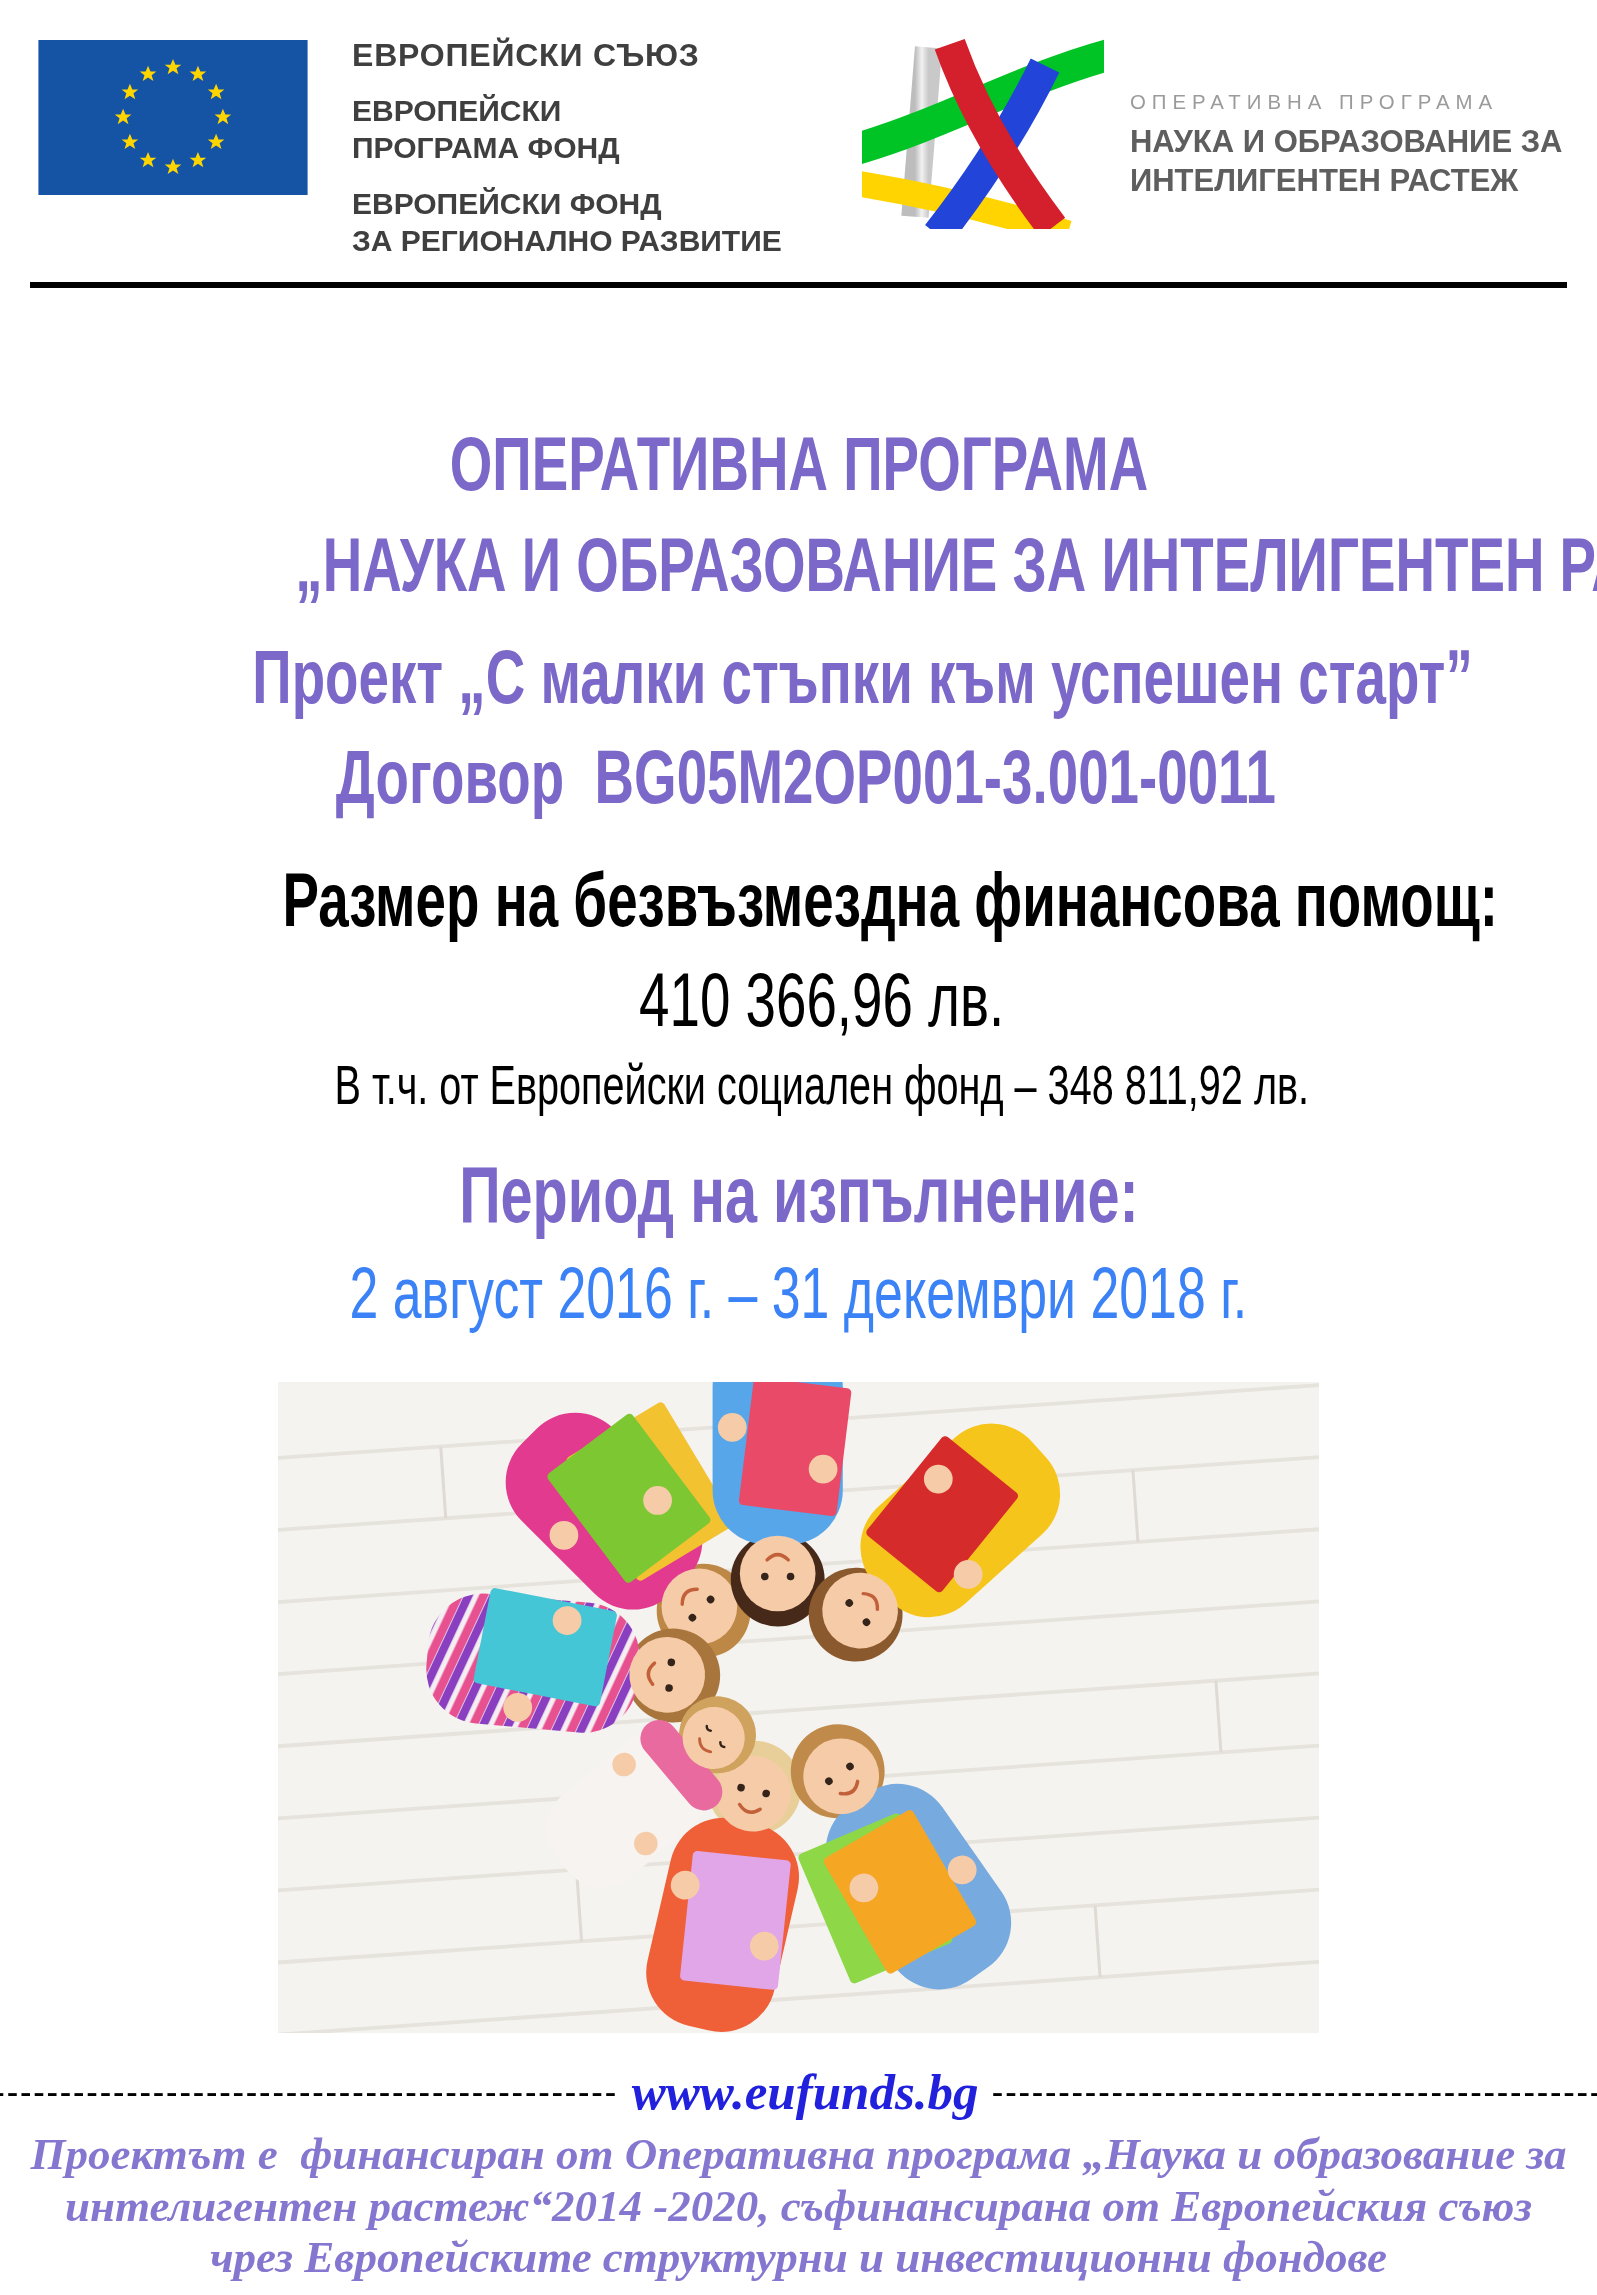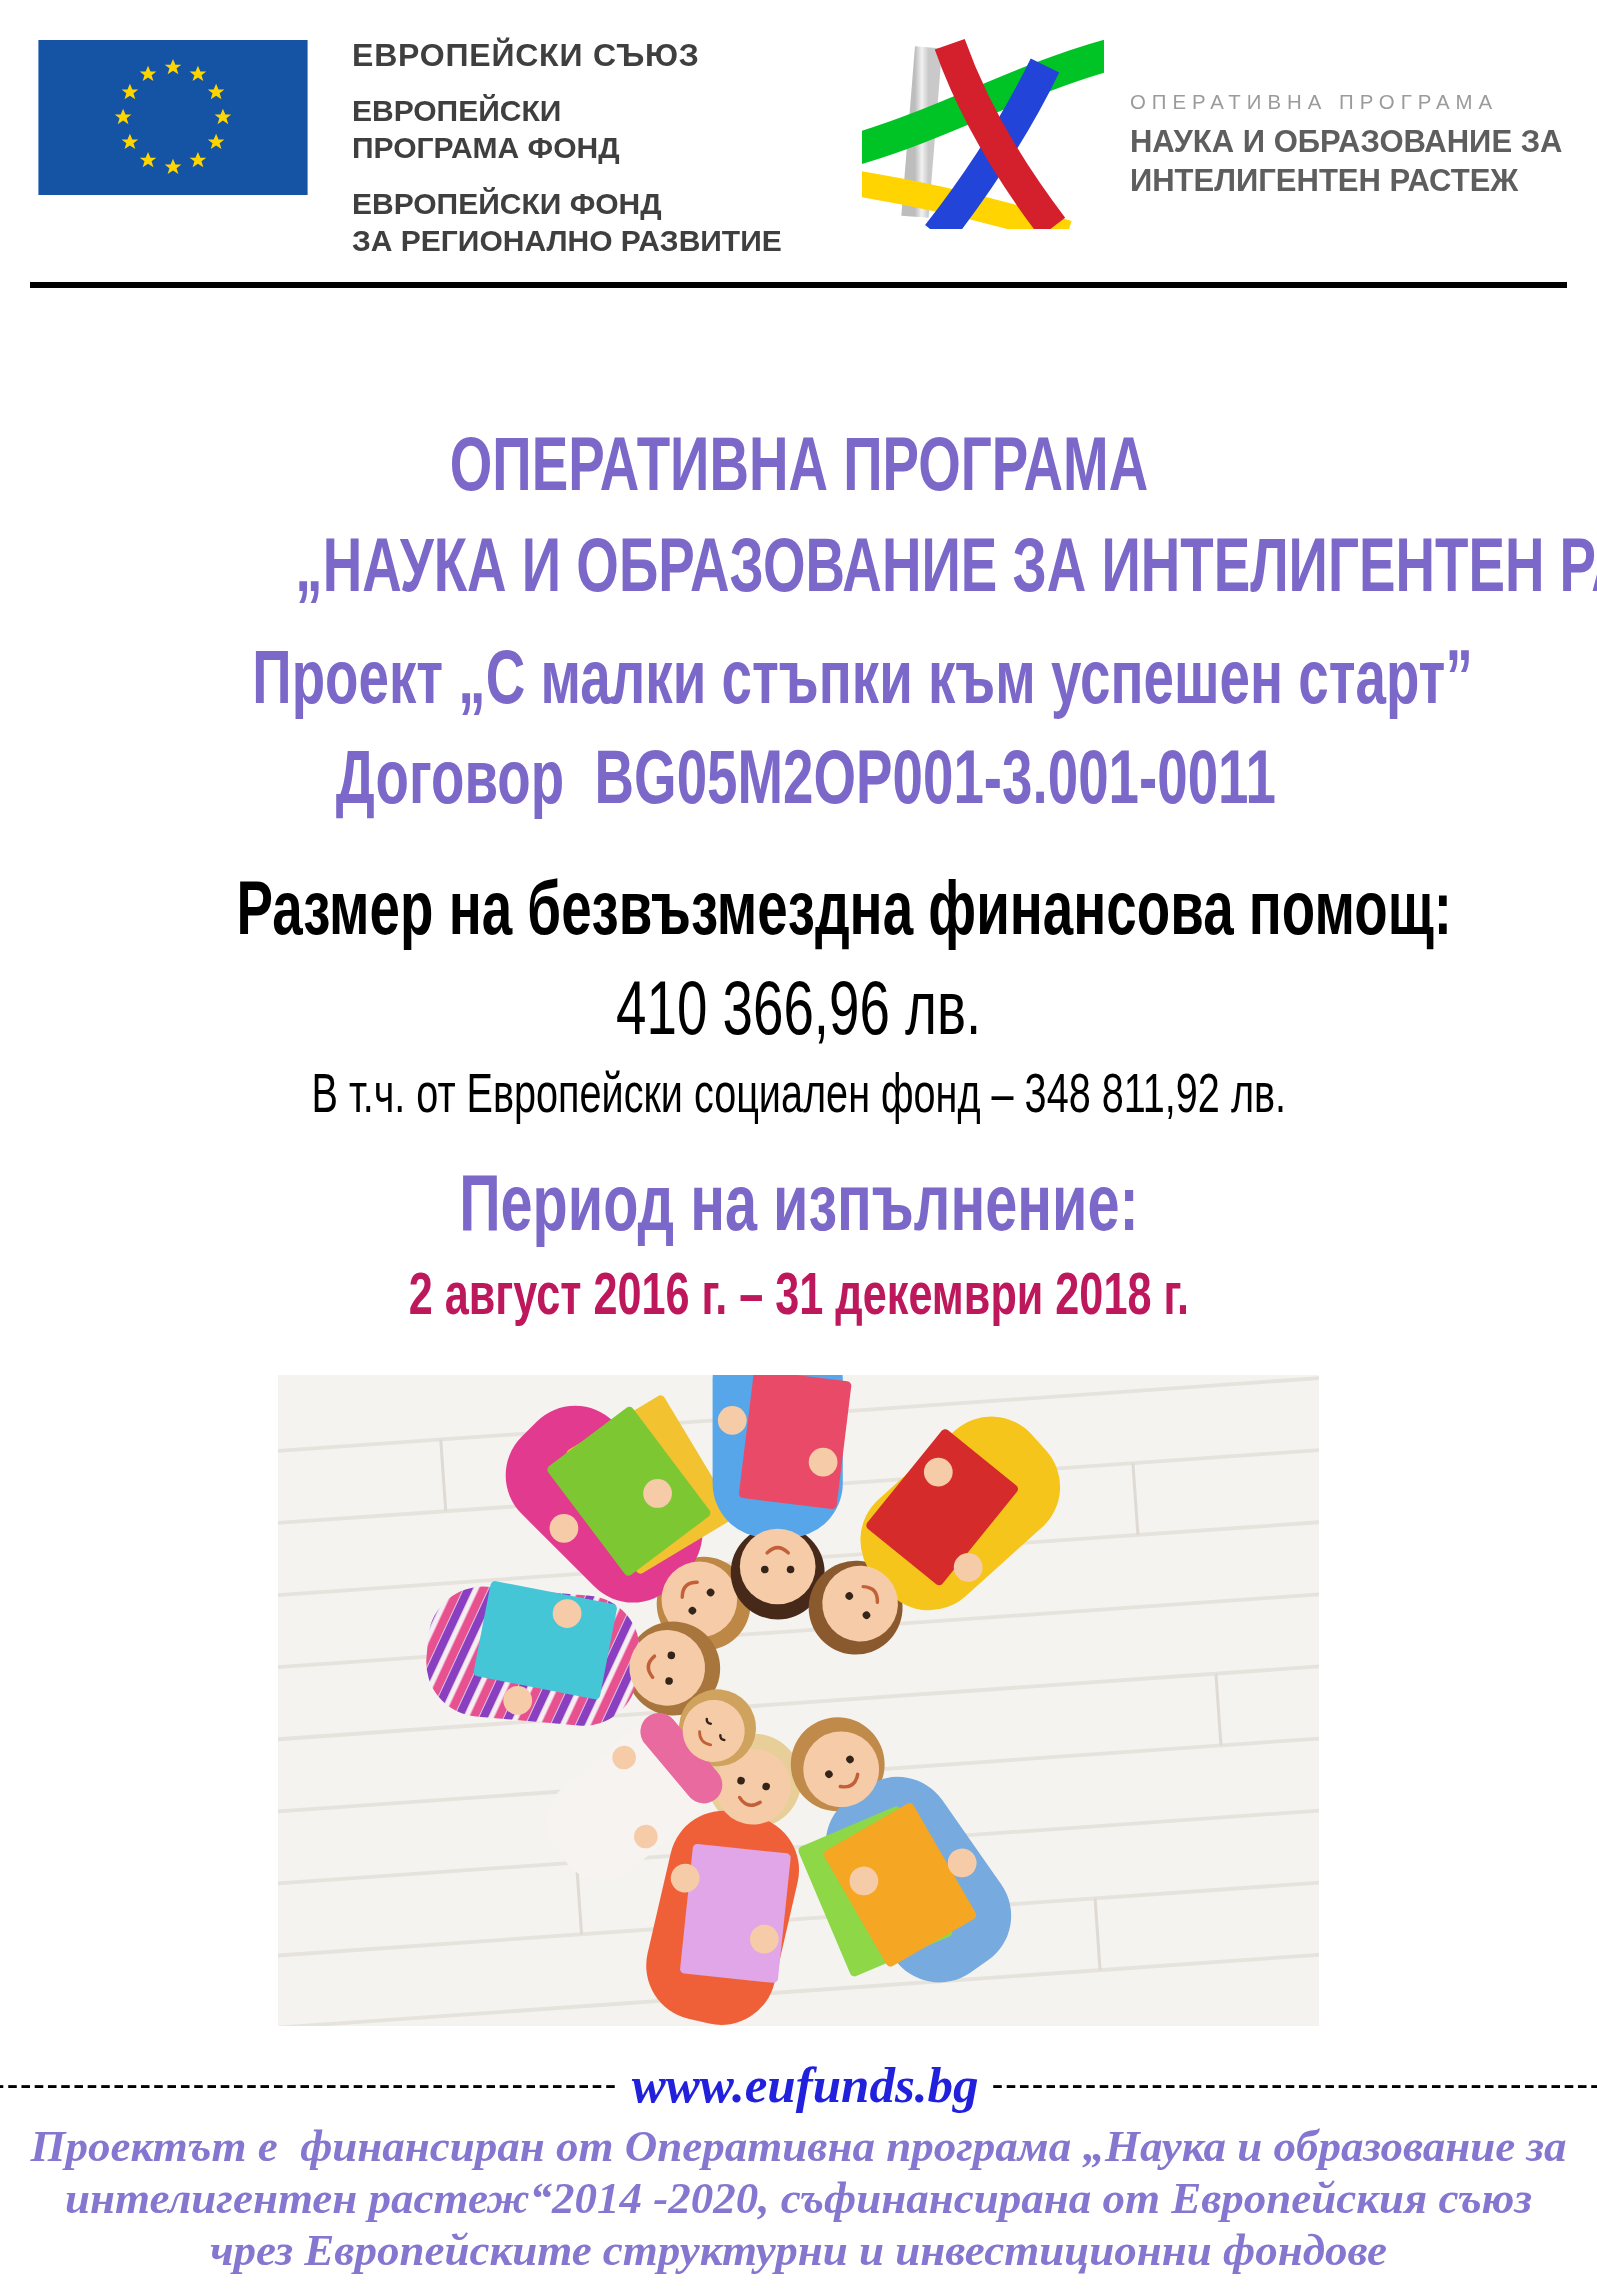--- a/index.html
+++ b/index.html
@@ -42,26 +42,26 @@
     margin-top:126px;
     font-size:76px;font-weight:bold;line-height:1.32;
     color:#7b68c9;
   }
   .project-heading{
     margin-top:12px;
     font-size:76px;font-weight:bold;line-height:1.32;
     color:#7b68c9;
     padding-left:15px;
   }
-  .grant-block{margin-top:30px;}
+  .grant-block{margin-top:22px;padding-left:46px;}
   .grant-heading{font-size:76px;font-weight:bold;line-height:1.32;color:#000;}
   .grant-total{font-size:76px;font-weight:normal;line-height:1.32;color:#000;}
   .grant-sub{font-size:55px;font-weight:normal;line-height:1.3;color:#000;}
   .period-heading{margin-top:21px;font-size:80px;font-weight:bold;line-height:1.3;color:#7b68c9;}
-  .period-value{font-size:60px;font-weight:bold;line-height:1.3;color:#be185d;}
+  .period-value{font-size:72px;font-weight:normal;line-height:1.3;color:#3b82f6;}
   
   .photo-fig{margin:42px auto 0 auto;width:1041px;height:651px;}
   .photo-fig svg{display:block;}
   
   .eufunds-row{
     margin-top:30px;
     display:flex;align-items:center;justify-content:center;
     white-space:nowrap;
   }
   .dashes{

